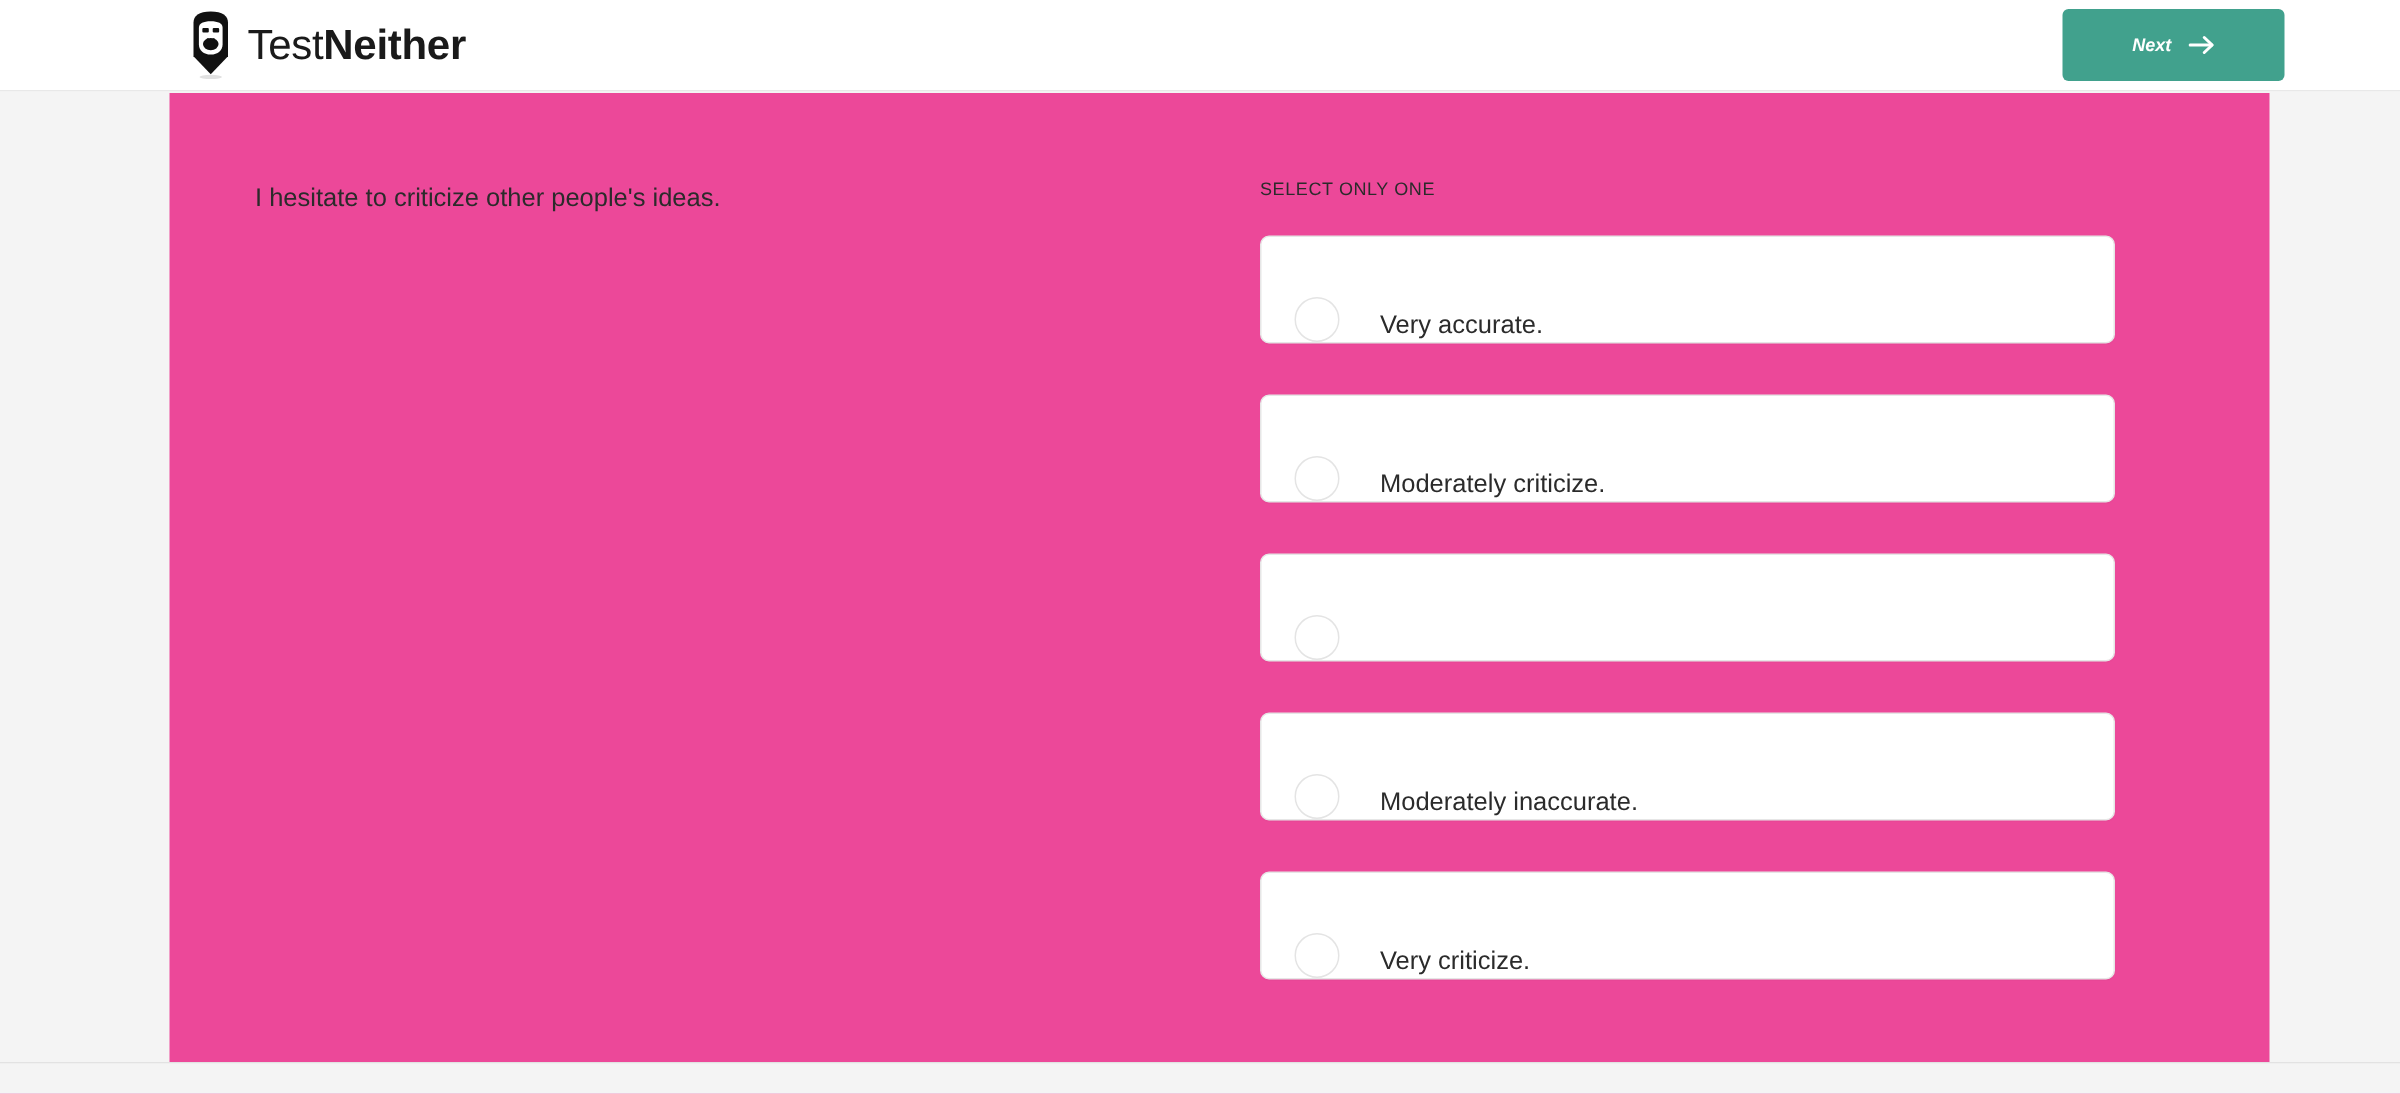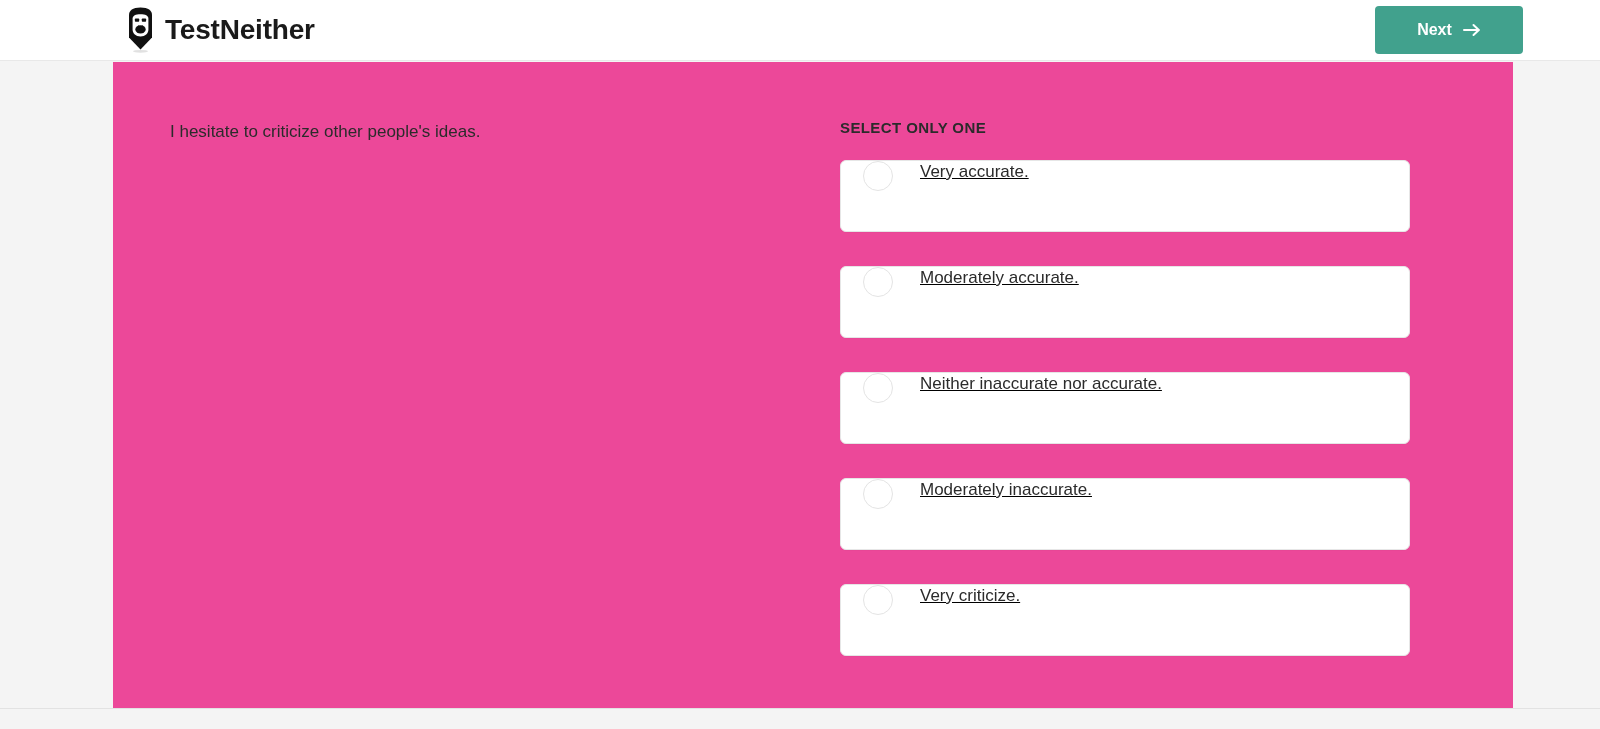--- a/index.html
+++ b/index.html
@@ -40,42 +40,43 @@
     display: block;
   }
   .brand-text {
     margin-left: 9px;
     font-size: 28px;
     line-height: 1;
     color: #1a1a1a;
     letter-spacing: -0.2px;
     white-space: nowrap;
   }
-  .brand-text .b-light { font-weight: 700; }
+  .brand-text .b-light { font-weight: 400; }
   .brand-text .b-bold { font-weight: 700; }
 
   .next-button {
     position: absolute;
     right: 77px;
     top: 6px;
     width: 148px;
     height: 48px;
     background: #41a18d;
     border: none;
     border-radius: 4px;
     color: #ffffff;
     font-family: "Liberation Sans", sans-serif;
-    font-size: 16px;
+    font-size: 12px;
     font-weight: 700;
     cursor: pointer;
     display: flex;
     align-items: center;
     justify-content: center;
     gap: 11px;
     padding: 0;
+    font-style: italic;
   }
   .next-button .arrow-icon {
     display: inline-block;
     width: 18px;
     height: 14px;
     flex: 0 0 auto;
   }
 
   
   .page-bg {
@@ -126,39 +127,38 @@
   }
 
   
   .options-col {
     position: absolute;
     left: 727px;
     top: 57px;
     width: 570px;
   }
   .select-hint {
-    font-size: 15px;
+    font-size: 12px;
     letter-spacing: 0.4px;
     color: #2b2b2b;
-    font-weight: 700;
+    font-weight: 400;
     margin-bottom: 24px;
   }
   .option-card {
     width: 570px;
     height: 72px;
     box-sizing: border-box;
     border: 1px solid #e6e6e6;
     border-radius: 6px;
     background: #ffffff;
     display: flex;
-    align-items: flex-start;
+    align-items: flex-end;
     margin-bottom: 34px;
     cursor: pointer;
     box-shadow: 0 1px 1px rgba(0,0,0,0.02);
-    text-decoration: underline;
   }
   .option-card:last-child { margin-bottom: 0; }
   .option-radio {
     width: 30px;
     height: 30px;
     border-radius: 50%;
     border: 1px solid #e4e4e4;
     background: #ffffff;
     flex: 0 0 auto;
     margin-left: 22px;
@@ -213,26 +213,25 @@
   <div class="options-col">
     <div class="select-hint">SELECT ONLY ONE</div>
 
     <div class="option-card">
       <span class="option-radio"></span>
       <span class="option-label">Very accurate.</span>
     </div>
 
     <div class="option-card">
       <span class="option-radio"></span>
-      <span class="option-label">Moderately accurate.</span>
-    </div>
-
-    <div class="option-card">
-      <span class="option-radio"></span>
-      <span class="option-label">Neither inaccurate nor accurate.</span>
+      <span class="option-label">Moderately criticize.</span>
+    </div>
+
+    <div class="option-card">
+      <span class="option-radio"></span>
     </div>
 
     <div class="option-card">
       <span class="option-radio"></span>
       <span class="option-label">Moderately inaccurate.</span>
     </div>
 
     <div class="option-card">
       <span class="option-radio"></span>
       <span class="option-label">Very criticize.</span>

